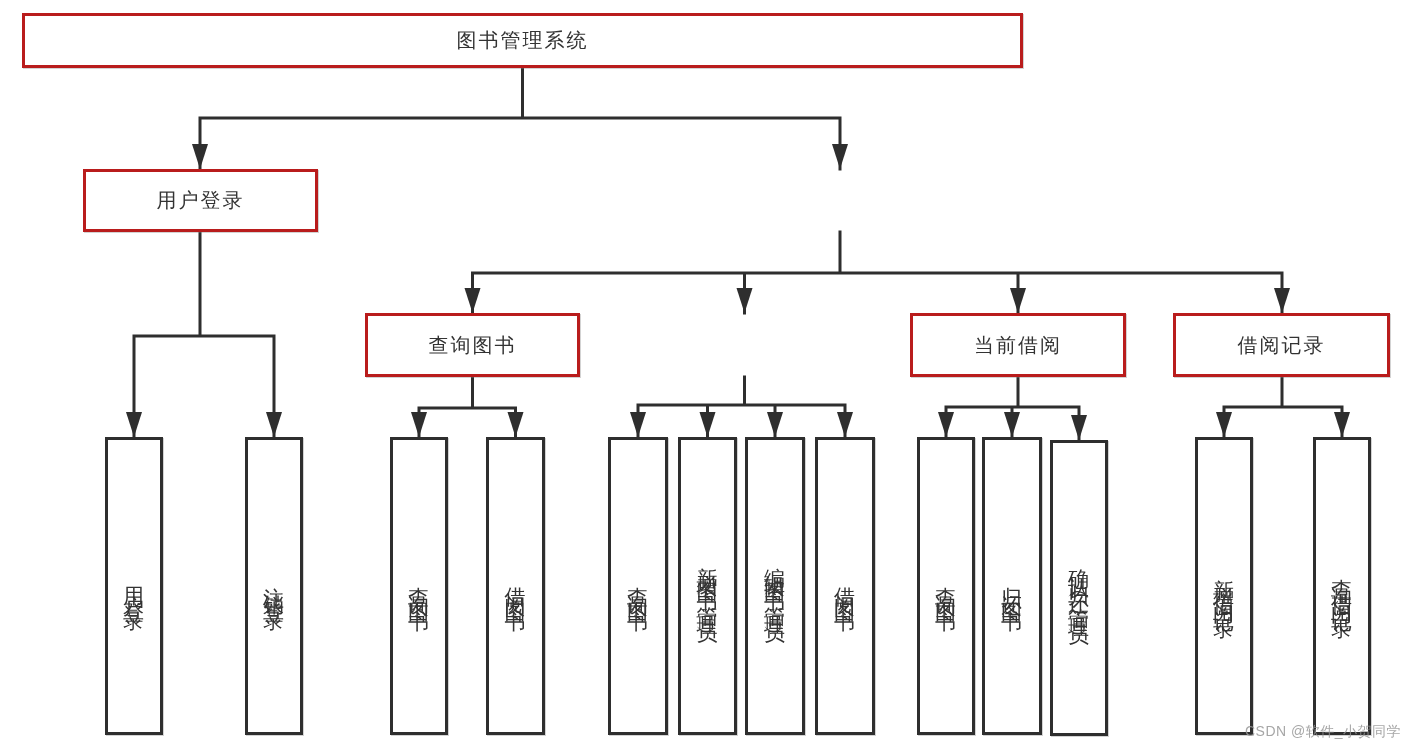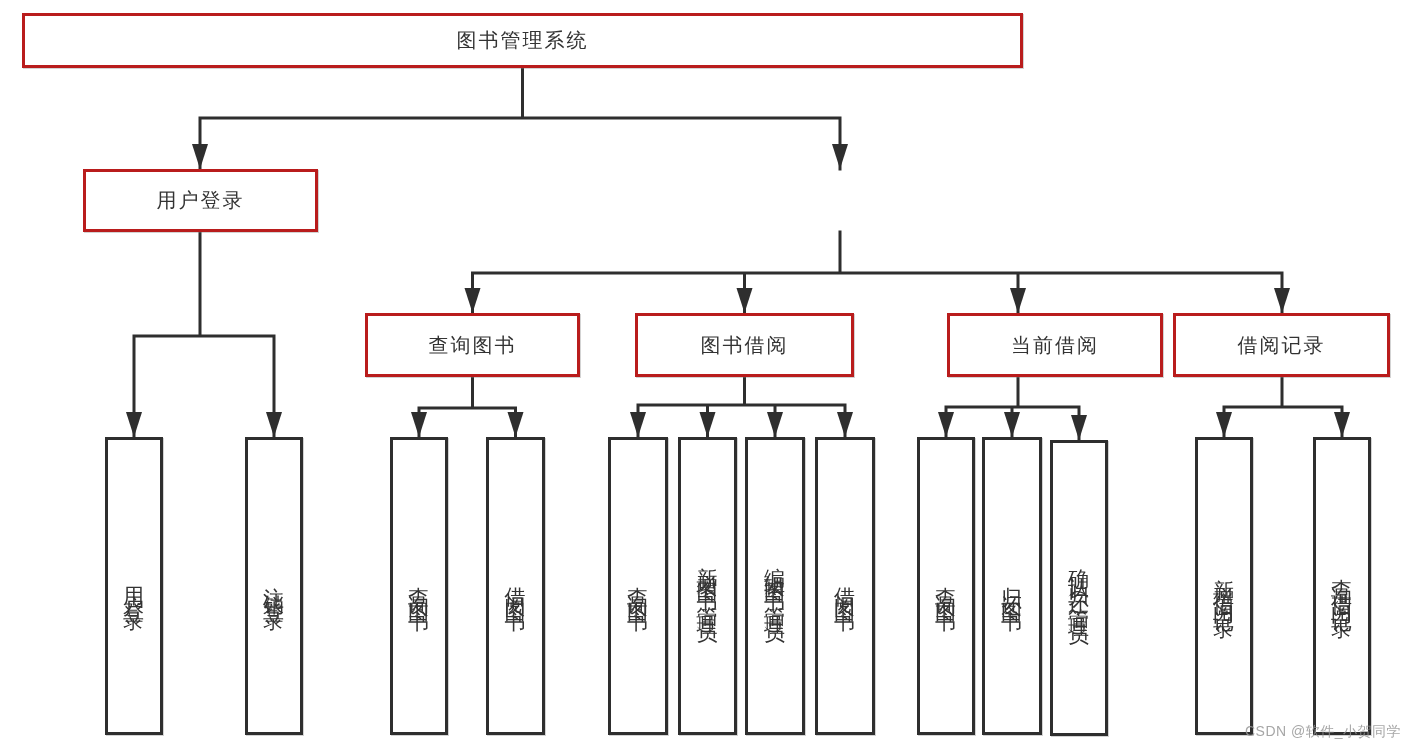--- a/index.html
+++ b/index.html
@@ -67,22 +67,21 @@
       <path d="M1224 437 l-8 -25 h16 z"></path>
       <path d="M1342 437 l-8 -25 h16 z"></path>
     </g>
   </svg>
 
   <div class="node" style="left:22px;top:13px;width:1001px;height:55px;">图书管理系统</div>
 
   <div class="node" style="left:83px;top:169px;width:235px;height:63px;">用户登录</div>
 
   <div class="node" style="left:365px;top:313px;width:215px;height:64px;">查询图书</div>
-  <div class="node" style="left:635px;top:313px;width:219px;height:64px;">图书借阅</div>
-  <div class="node" style="left:910px;top:313px;width:216px;height:64px;margin-left:37px;">当前借阅</div>
+  <div class="node" style="left:910px;top:313px;width:216px;height:64px;">当前借阅</div>
   <div class="node" style="left:1173px;top:313px;width:217px;height:64px;">借阅记录</div>
 
   <div class="leaf" style="left:105px;top:437px;width:58px;height:298px;">
     <span>用户登录</span>
   </div>
   <div class="leaf" style="left:245px;top:437px;width:58px;height:298px;">
     <span>注销登录</span>
   </div>
 
   <div class="leaf" style="left:390px;top:437px;width:58px;height:298px;">

